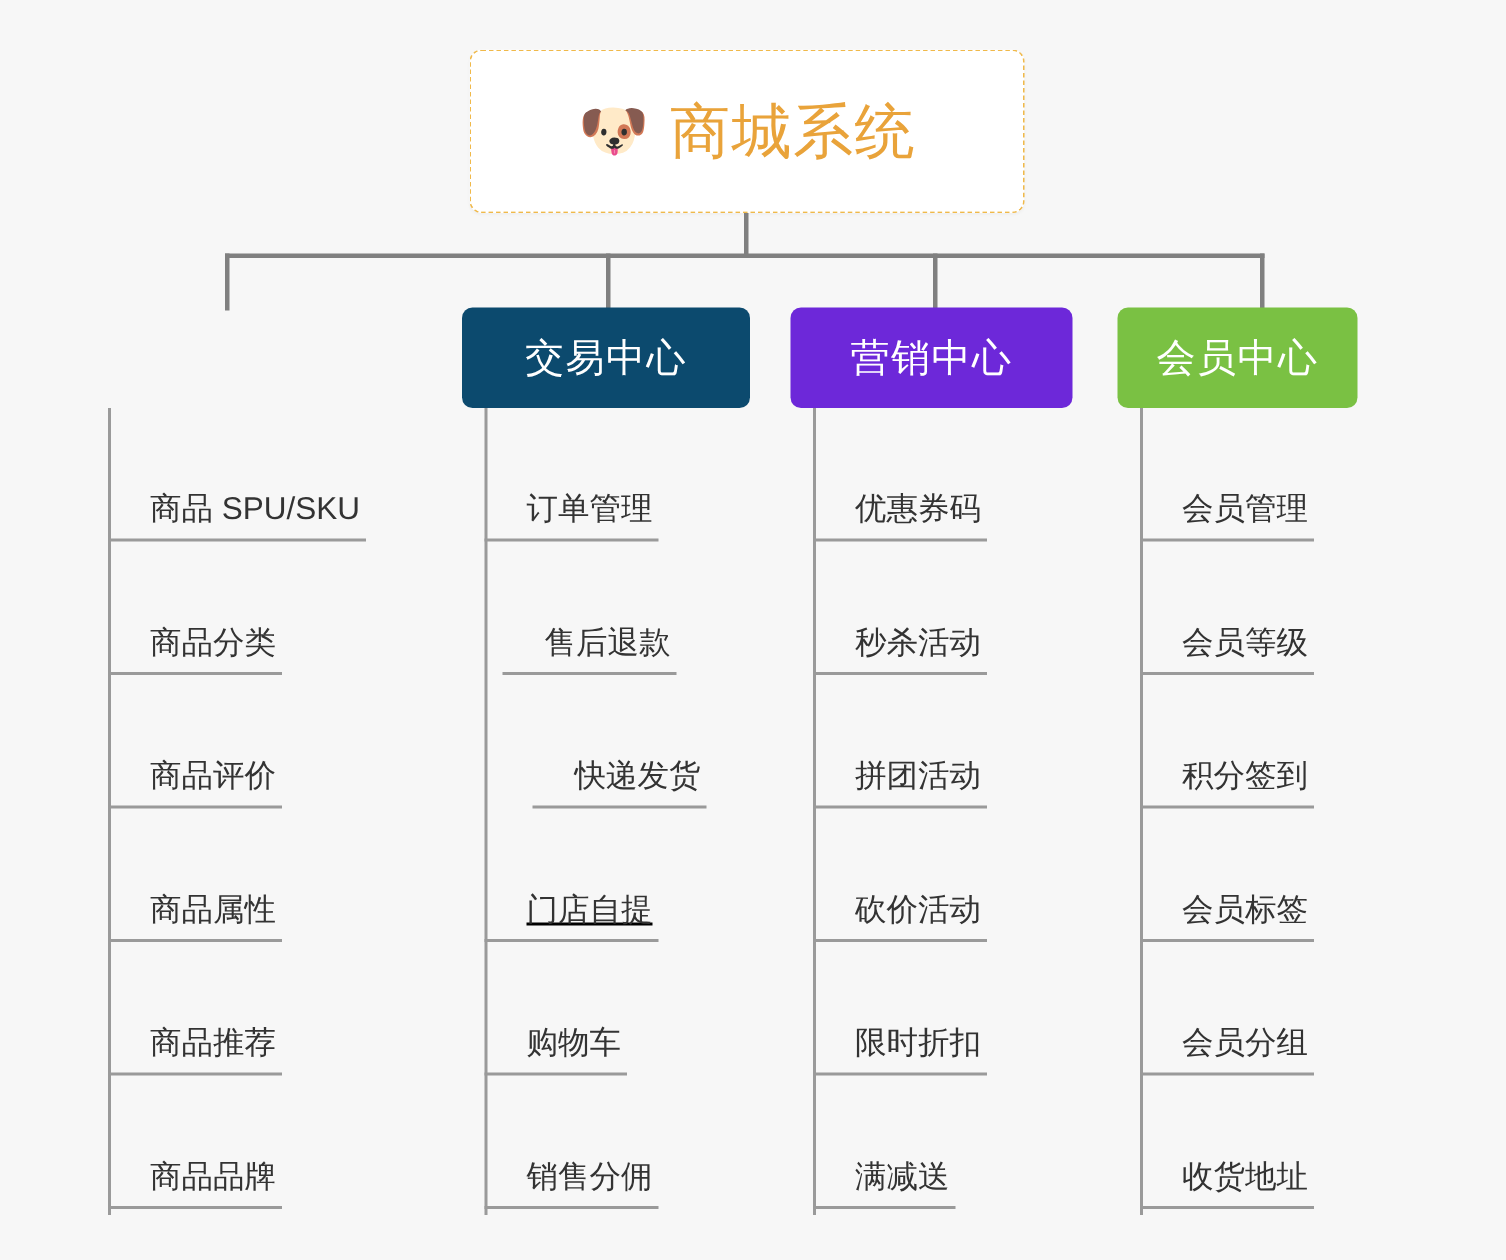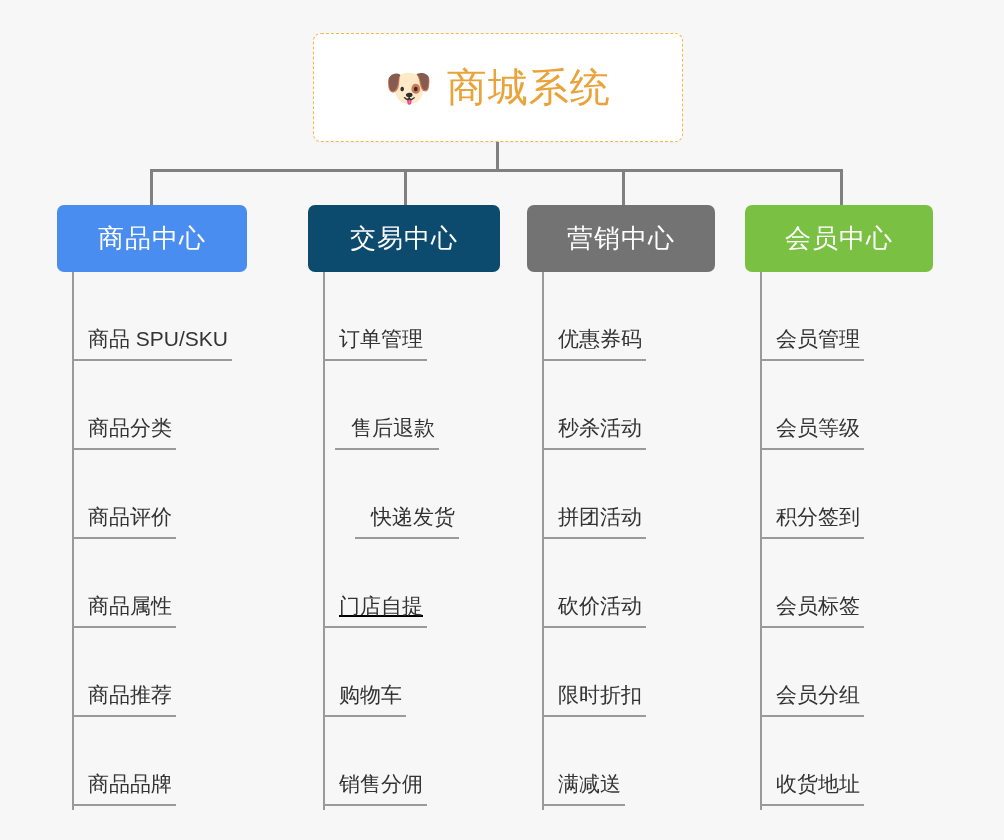--- a/index.html
+++ b/index.html
@@ -96,21 +96,21 @@
     box-sizing: border-box;
   }
   .leaf-label {
     font-size: 21px;
     color: #333333;
     white-space: nowrap;
     padding-bottom: 6px;
     border-bottom: 2px solid #9a9a9a;
     padding-right: 4px;
     margin-left: -32px;
-    padding-left: 16px;
+    padding-left: 28px;
   }
 </style>
 </head>
 <body>
 
 <div id="canvas">
 
   <div class="root-node">
     <span class="root-emoji">🐶</span>
     <span class="root-title">商城系统</span>
@@ -118,30 +118,27 @@
 
   <div class="conn conn-v" style="left:496px; top:142px; height:30px;"></div>
 
   <div class="conn conn-h" style="left:150px; top:169px; width:693px;"></div>
 
   <div class="conn conn-v" style="left:150px; top:169px; height:38px;"></div>
   <div class="conn conn-v" style="left:404px; top:169px; height:38px;"></div>
   <div class="conn conn-v" style="left:622px; top:169px; height:38px;"></div>
   <div class="conn conn-v" style="left:840px; top:169px; height:38px;"></div>
 
-  <div class="cat-box" style="left:57px; width:190px; background:#4a8df0;">
-    <span>商品中心</span>
-  </div>
   <div class="cat-box" style="left:308px; width:192px; background:#0c4a6e;">
     <span>交易中心</span>
   </div>
-  <div class="cat-box" style="left:527px; width:188px; background:#737373;">
+  <div class="cat-box" style="left:527px; width:188px; background:#6d28d9;">
     <span>营销中心</span>
   </div>
-  <div class="cat-box" style="left:745px; width:188px; background:#7ac143;">
+  <div class="cat-box" style="left:745px; width:160px; background:#7ac143;">
     <span>会员中心</span>
   </div>
 
   <div class="branch" style="left:72px;">
     <div class="branch-spine" style="height:538px;"></div>
     <div class="leaf" style="top:0px;">
       <span class="leaf-label">商品 SPU/SKU</span>
     </div>
     <div class="leaf" style="top:89px;">
       <span class="leaf-label">商品分类</span>

